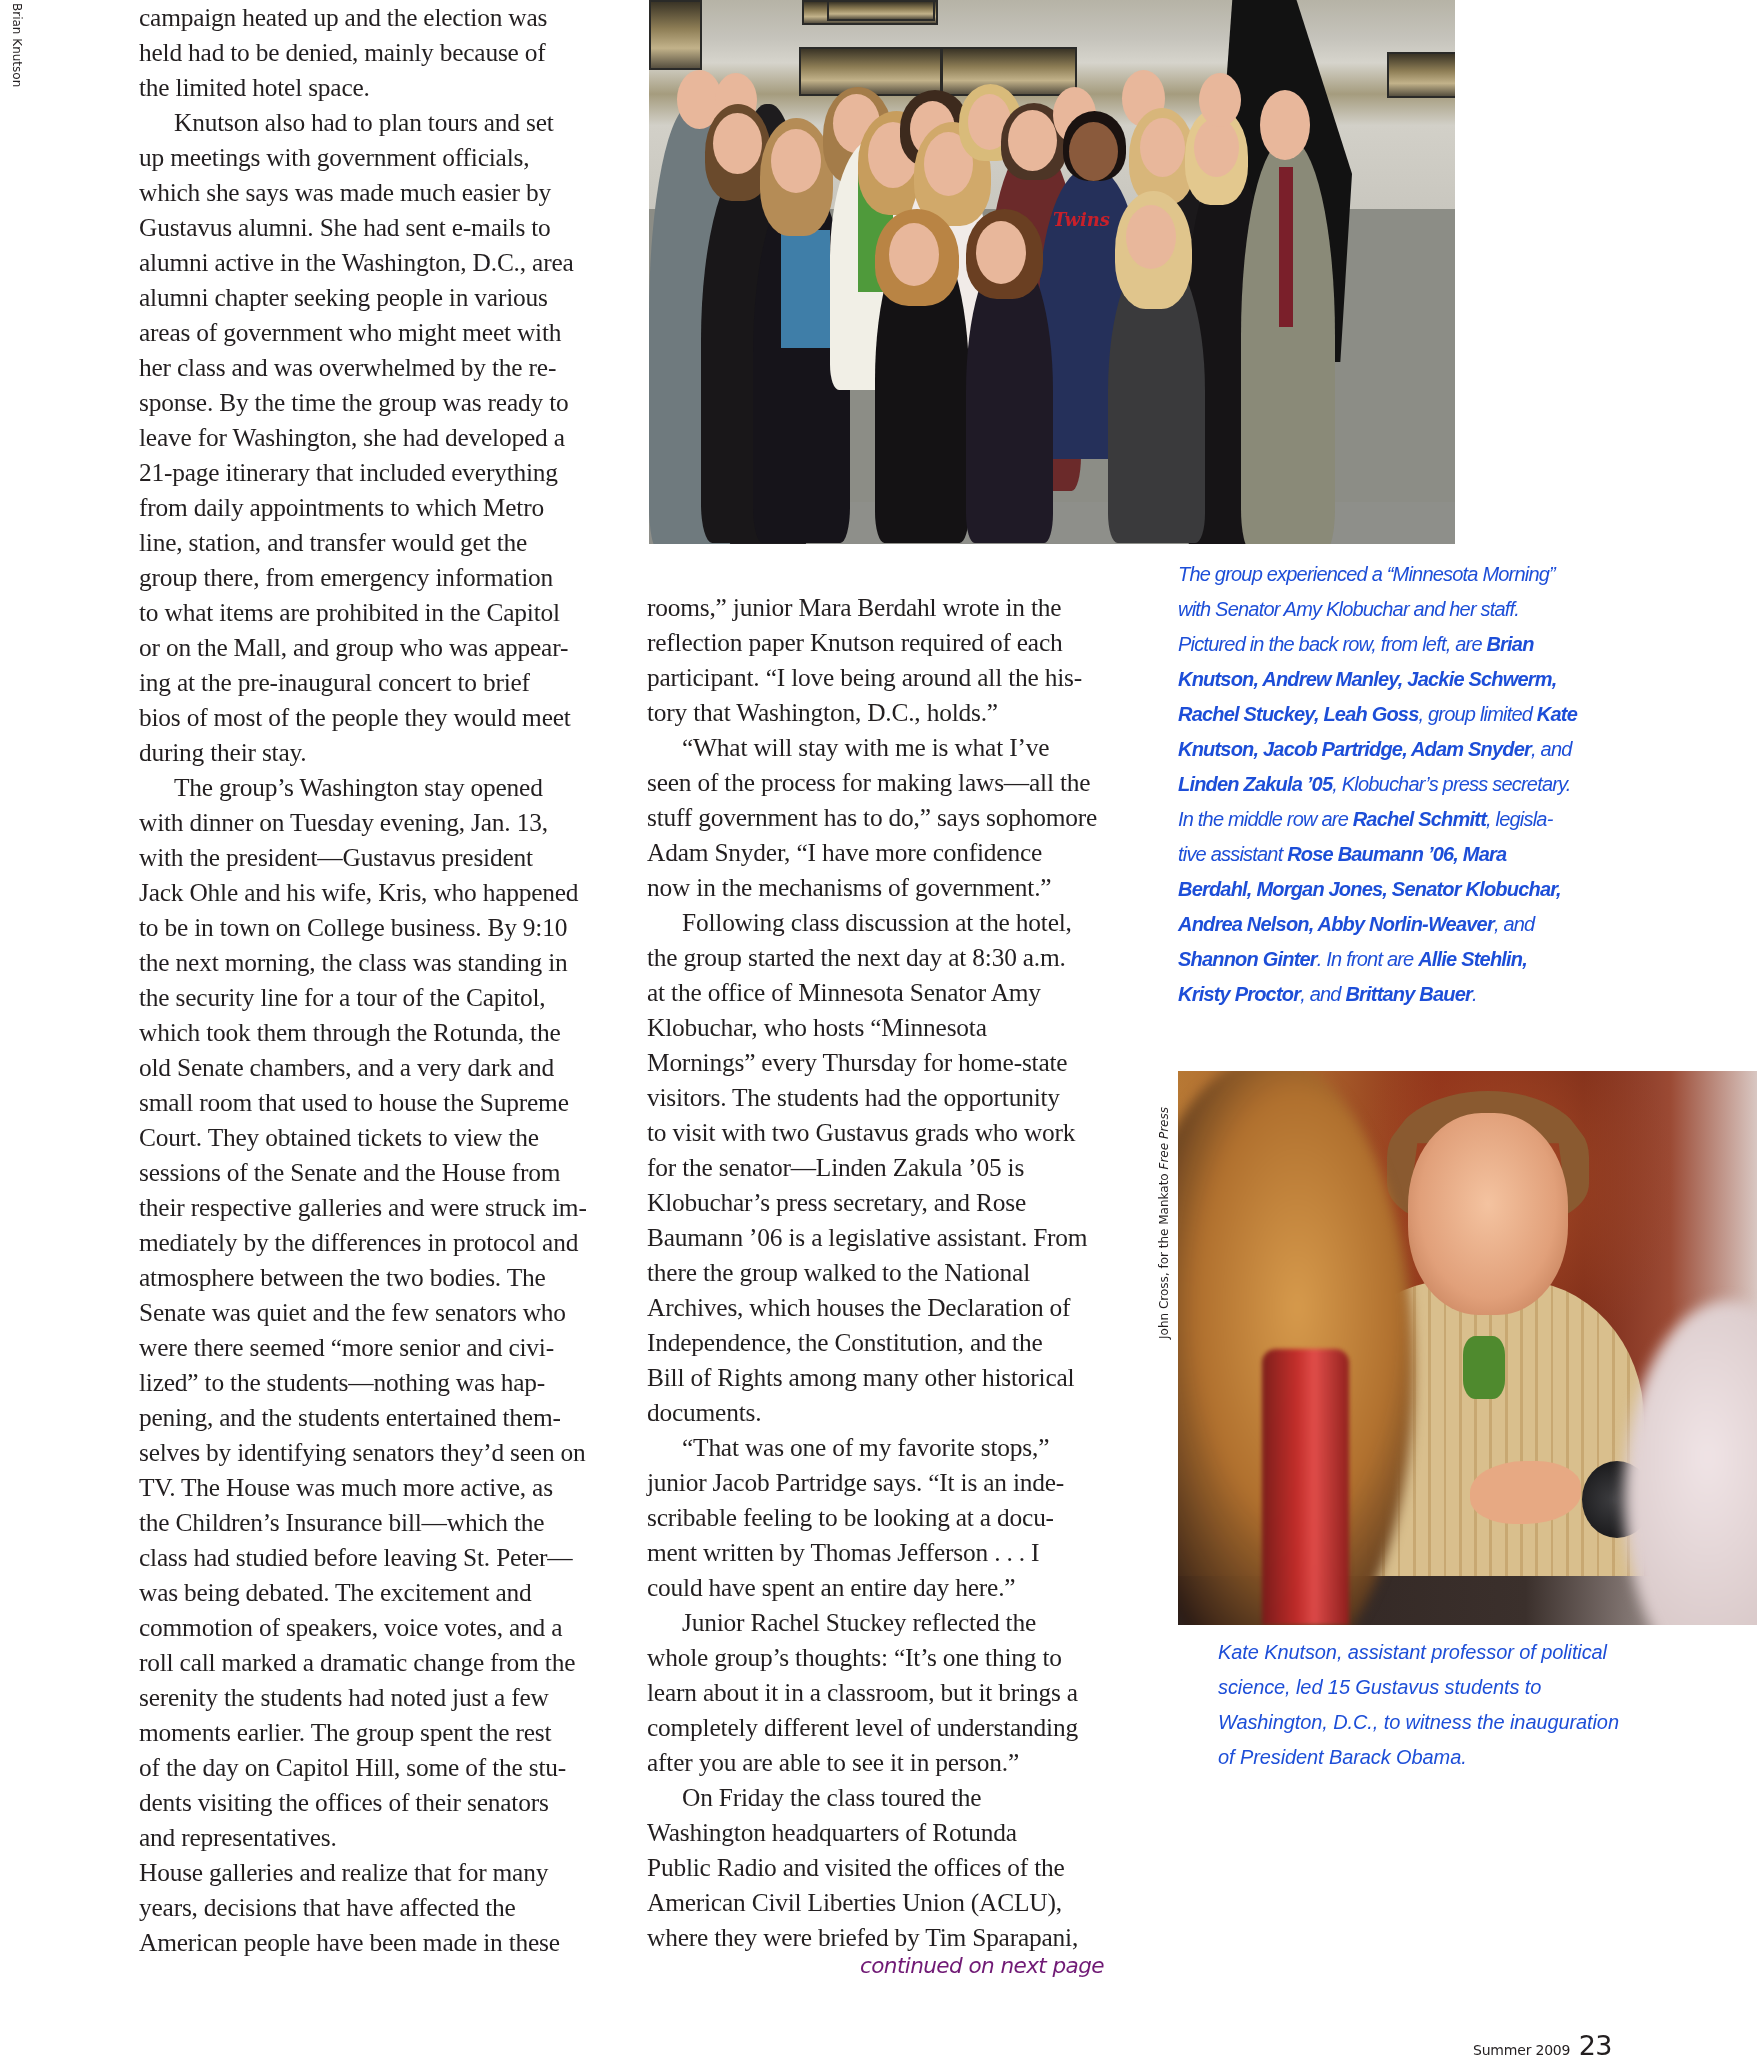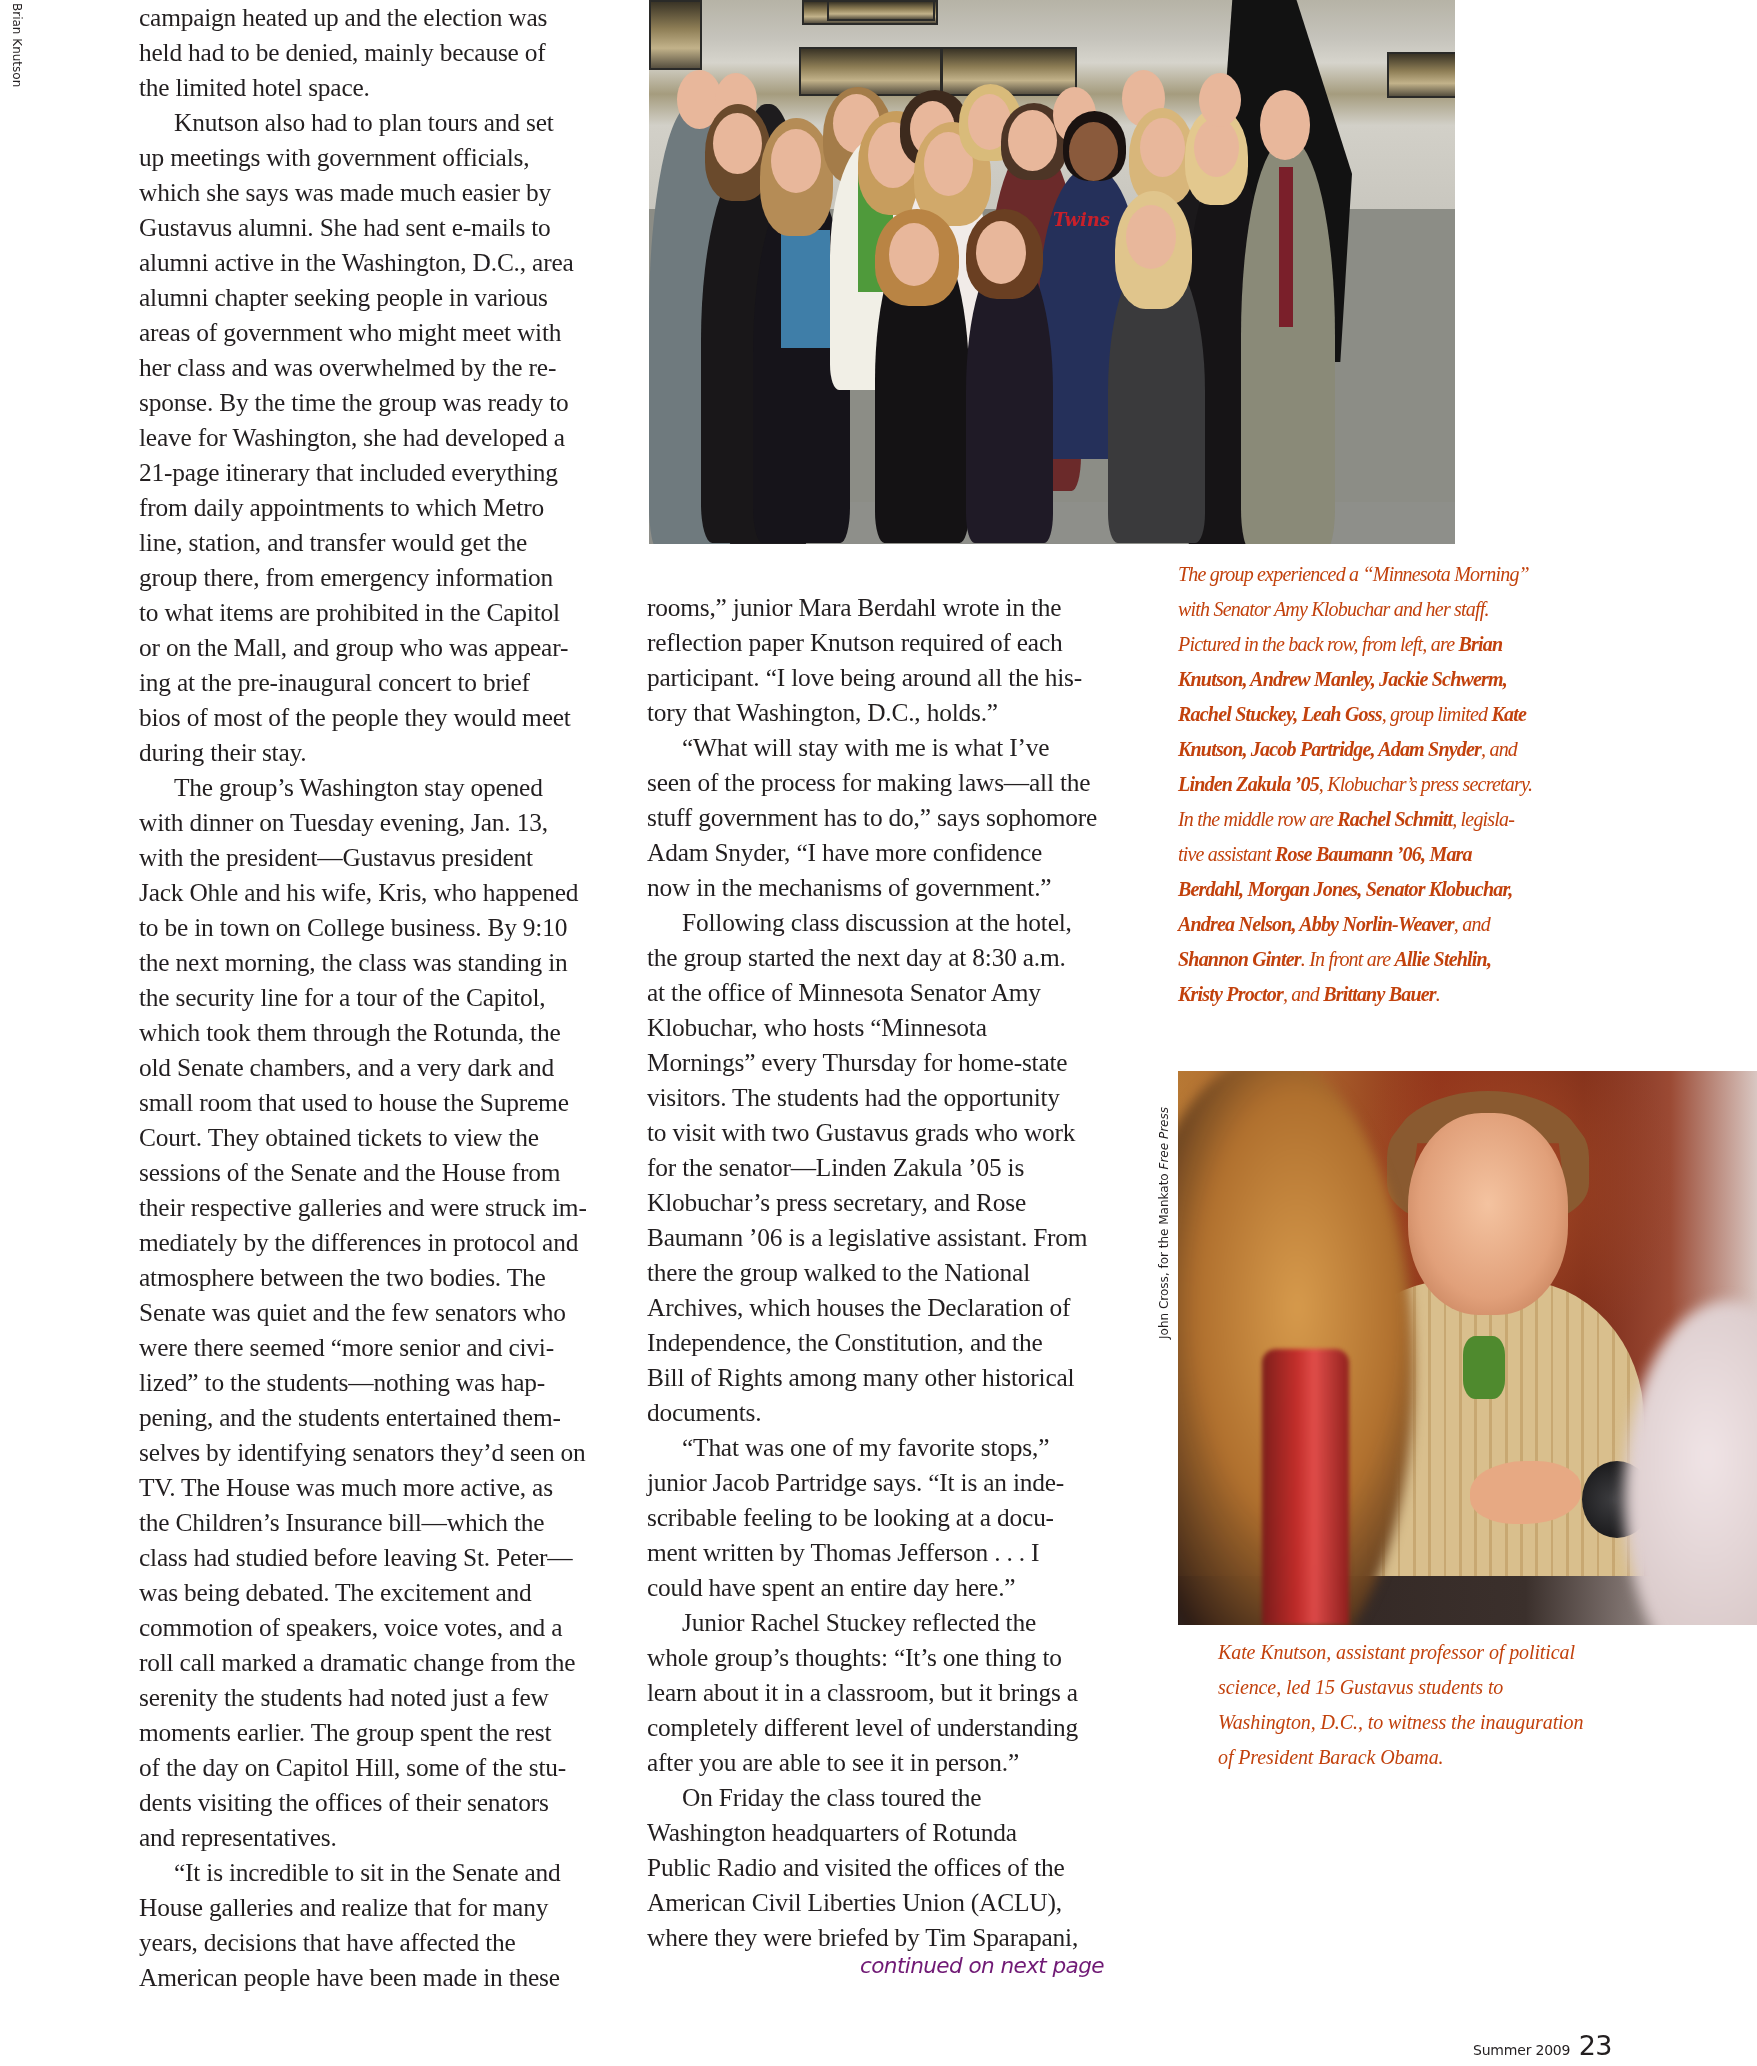--- a/index.html
+++ b/index.html
@@ -7,21 +7,21 @@
   .page { position: absolute; left: 0; top: 0; width: 1757px; height: 2066px; }
 
   .col { position: absolute; font-family: "Liberation Serif", "DejaVu Serif", serif; font-size: 25.4px; line-height: 35px; color: #231f20; letter-spacing: -0.2px; }
   .col .ln { display: block; white-space: nowrap; height: 35px; }
   .col .ln.indent { padding-left: 35px; }
   #col-left { left: 139px; top: 0px; width: 466px; }
   #col-mid { left: 647px; top: 590px; width: 466px; }
 
   .continued { position: absolute; left: 647px; top: 1948px; width: 457px; text-align: right; font-family: "DejaVu Sans", "Liberation Sans", sans-serif; font-style: italic; font-size: 21.6px; line-height: 35px; color: #701a75; letter-spacing: -0.6px; }
 
-  .caption { position: absolute; font-family: Liberation Serif, serif; font-style: italic; font-size: 20px; line-height: 35px; color: #c2410c; letter-spacing: -0.8px; }
+  .caption { position: absolute; font-family: Liberation Sans, sans-serif; font-style: italic; font-size: 20px; line-height: 35px; color: #1d4ed8; letter-spacing: -0.8px; }
   .caption .ln { display: block; white-space: nowrap; height: 35px; }
   .caption b { font-weight: bold; }
   #caption-group { left: 1178px; top: 557px; width: 418px; }
   #caption-knutson { left: 1178px; top: 1635px; width: 432px; letter-spacing: -0.1px; font-size: 20px; margin-left: 40px; }
 
   .credit { position: absolute; font-family: "DejaVu Sans", "Liberation Sans", sans-serif; font-size: 12px; color: #231f20; white-space: nowrap; transform-origin: 0 0; }
   #credit-brian { left: 24px; top: 2.8px; transform: rotate(90deg); }
   #credit-john { left: 1157px; top: 1339px; transform: rotate(-90deg); }
   #credit-john i { font-style: italic; }
 
@@ -108,21 +108,20 @@
       <span class="ln">the Children’s Insurance bill—which the</span>
       <span class="ln">class had studied before leaving St. Peter—</span>
       <span class="ln">was being debated. The excitement and</span>
       <span class="ln">commotion of speakers, voice votes, and a</span>
       <span class="ln">roll call marked a dramatic change from the</span>
       <span class="ln">serenity the students had noted just a few</span>
       <span class="ln">moments earlier. The group spent the rest</span>
       <span class="ln">of the day on Capitol Hill, some of the stu-</span>
       <span class="ln">dents visiting the offices of their senators</span>
       <span class="ln">and representatives.</span>
-      <span class="ln indent">“It is incredible to sit in the Senate and</span>
       <span class="ln">House galleries and realize that for many</span>
       <span class="ln">years, decisions that have affected the</span>
       <span class="ln">American people have been made in these</span>
     </div>
 
   <div id="photo-group">
     <div class="bg-top"></div>
     <div class="win" style="left:0;top:0;width:49px;height:66px;"></div>
     <div class="win" style="left:153px;top:0;width:132px;height:21px;"></div>
     <div class="win" style="left:178px;top:0;width:104px;height:17.4px;"></div>

